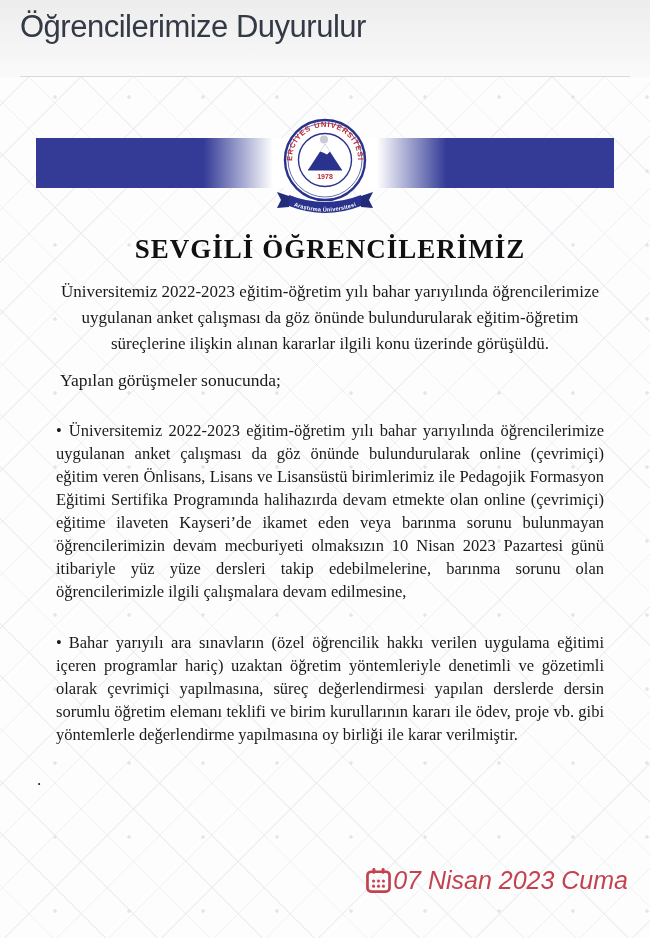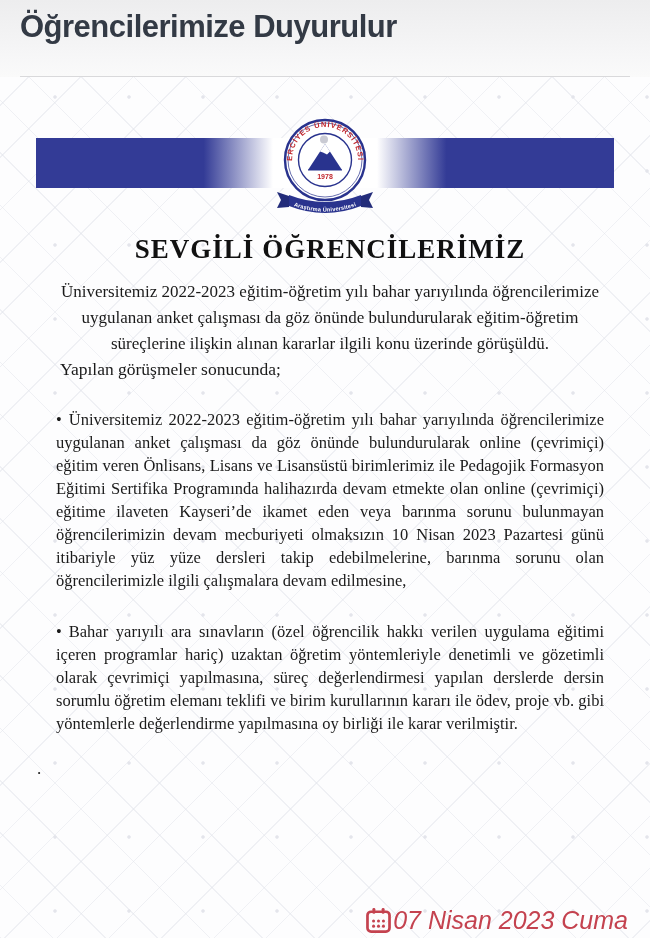--- a/index.html
+++ b/index.html
@@ -18,21 +18,21 @@
   }
 
   
   .header {
     position:relative; width:650px; height:77px;
     background:linear-gradient(180deg,#ededee 0%,#f6f6f7 70%,#fafafa 100%);
   }
   .header-title {
     position:absolute; left:20px; top:9px;
     font-family:"Liberation Sans", sans-serif;
-    font-weight:bold; font-size:31px; letter-spacing:-0.5px;
+    font-weight:normal; font-size:31px; letter-spacing:-0.5px;
     color:#333a45;
   }
   .header-divider {
     position:absolute; left:20px; right:20px; bottom:0;
     border-bottom:1px solid #d9d9db;
   }
 
   
   .banner-wrap { position:relative; height:106px; margin-top:41px; }
   .banner {
@@ -47,33 +47,33 @@
   
   .content { padding:0 46px 0 56px; }
   .doc-title {
     text-align:center; font-weight:bold; font-size:27px;
     letter-spacing:1px; color:#111; margin-top:10px;
   }
   .intro {
     margin:14px auto 0; max-width:540px;
     text-align:center; font-size:17px; line-height:26px; color:#1a1a1a;
   }
-  .lead { margin-top:2px; font-size:17.5px; color:#1a1a1a; padding-left:4px; }
+  .lead { margin-top:13px; font-size:17.5px; color:#1a1a1a; padding-left:4px; }
   .bullet-p {
     margin-top:28px; text-align:justify; text-justify:inter-word;
     font-size:16.5px; line-height:23px; color:#1a1a1a;
   }
   .bullet-p + .bullet-p { }
   .bullet-char { padding-right:7px; }
   .footnote-dot { margin-top:24px; margin-left:-19px; font-size:17px; color:#222; }
 
   
   .date-row {
     position:absolute; right:22px; top:866px;
-    display:flex; align-items:center; gap:1px;margin-top:40px;
+    display:flex; align-items:center; gap:1px;
   }
   .date-text {
     font-family:"Liberation Sans", sans-serif;
     font-style:italic; font-size:25px; color:#c4424f;
   }
 
   
   .logo svg text { font-family:"Liberation Sans", sans-serif; }
 </style>
 </head>

